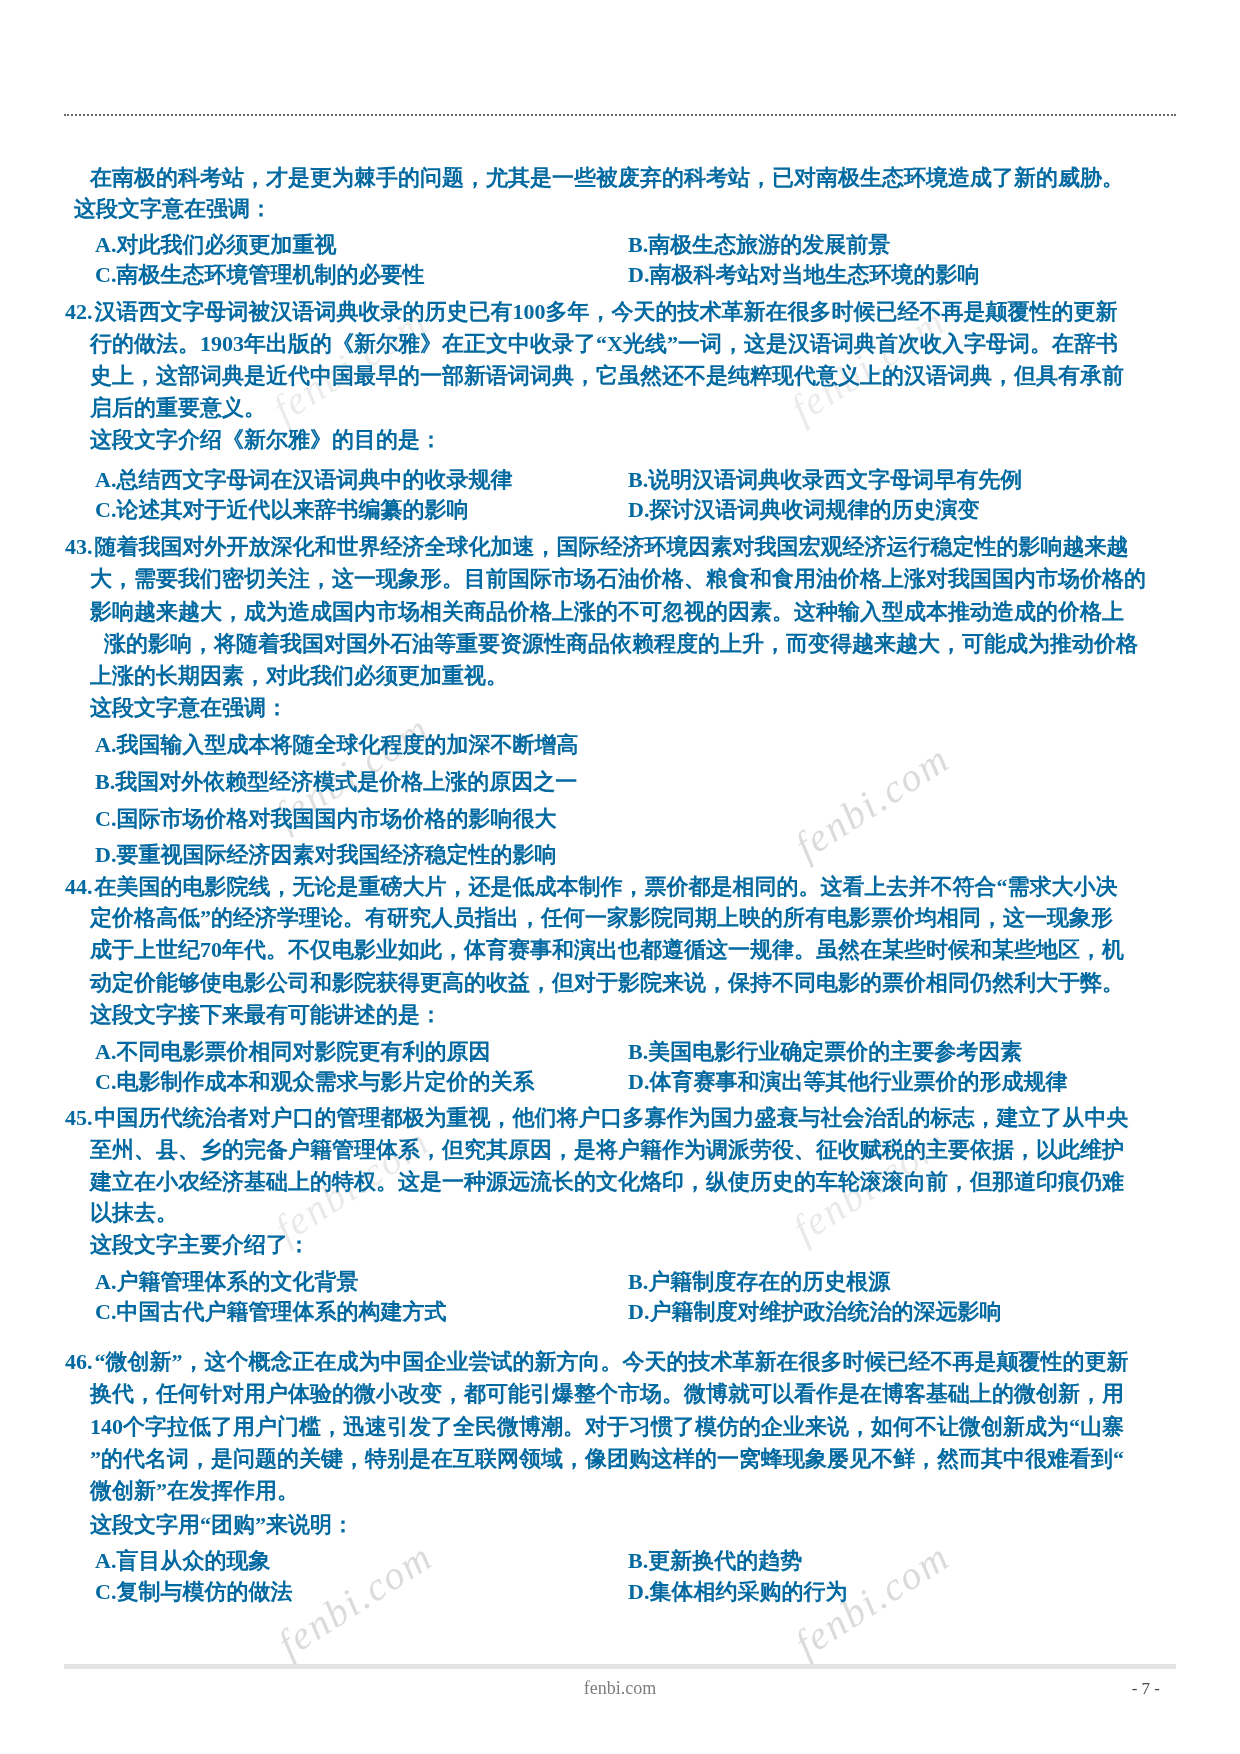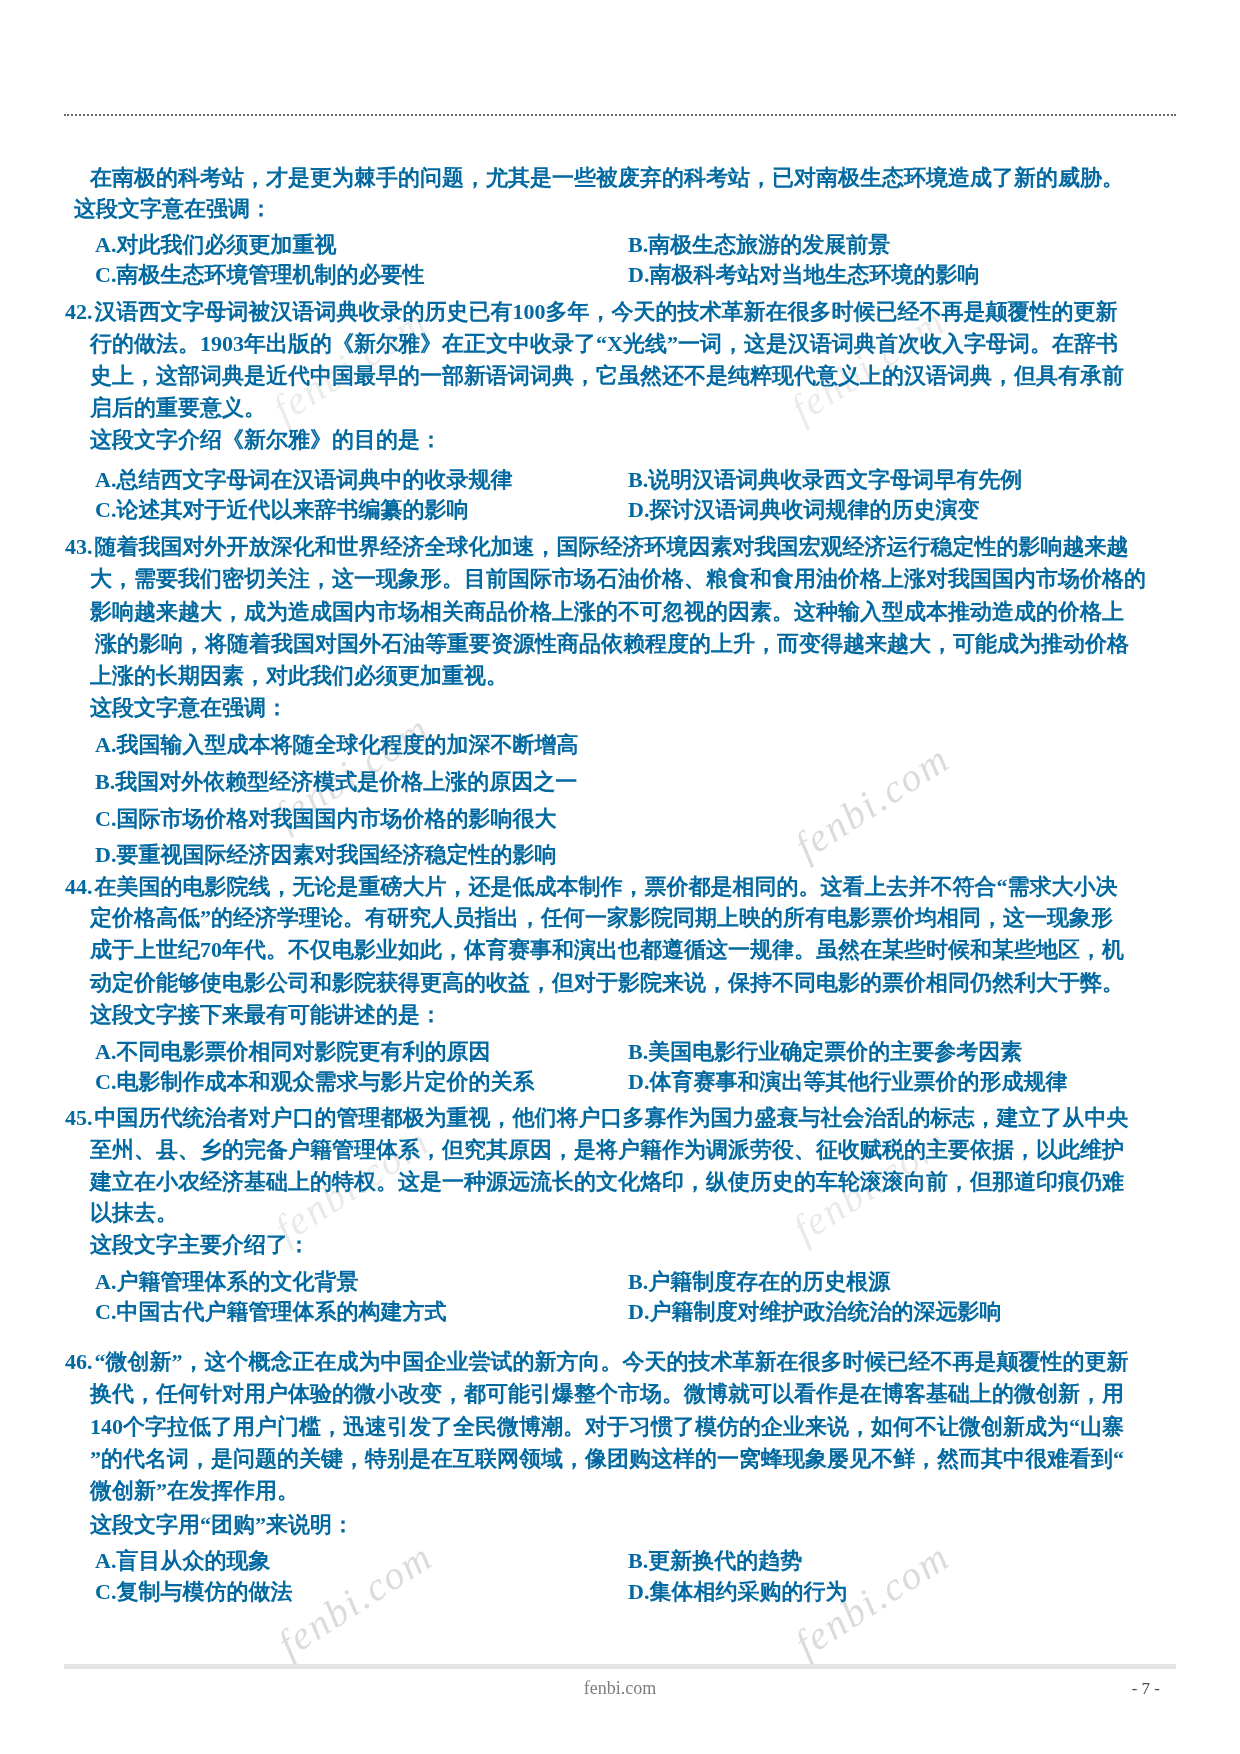--- a/index.html
+++ b/index.html
@@ -72,21 +72,21 @@
     <div class="ln" style="left:95px;top:468px">A.总结西文字母词在汉语词典中的收录规律</div>
     <div class="ln" style="left:628px;top:468px">B.说明汉语词典收录西文字母词早有先例</div>
     <div class="ln" style="left:95px;top:498px">C.论述其对于近代以来辞书编纂的影响</div>
     <div class="ln" style="left:628px;top:498px">D.探讨汉语词典收词规律的历史演变</div>
   </div>
 
   <div>
     <div class="ln" style="left:65px;top:535px"><span class="qnum">43.</span><span>随着我国对外开放深化和世界经济全球化加速，国际经济环境因素对我国宏观经济运行稳定性的影响越来越</span></div>
     <div class="ln" style="left:90px;top:567px">大，需要我们密切关注，这一现象形。目前国际市场石油价格、粮食和食用油价格上涨对我国国内市场价格的</div>
     <div class="ln" style="left:90px;top:600px">影响越来越大，成为造成国内市场相关商品价格上涨的不可忽视的因素。这种输入型成本推动造成的价格上</div>
-    <div class="ln" style="left:95px;top:632px">涨的影响，将随着我国对国外石油等重要资源性商品依赖程度的上升，而变得越来越大，可能成为推动价格</div>
+    <div class="ln" style="left:104px;top:632px">涨的影响，将随着我国对国外石油等重要资源性商品依赖程度的上升，而变得越来越大，可能成为推动价格</div>
     <div class="ln" style="left:90px;top:664px">上涨的长期因素，对此我们必须更加重视。</div>
     <div class="ln" style="left:90px;top:696px">这段文字意在强调：</div>
     <div class="ln" style="left:95px;top:733px">A.我国输入型成本将随全球化程度的加深不断增高</div>
     <div class="ln" style="left:95px;top:770px">B.我国对外依赖型经济模式是价格上涨的原因之一</div>
     <div class="ln" style="left:95px;top:807px">C.国际市场价格对我国国内市场价格的影响很大</div>
     <div class="ln" style="left:95px;top:843px">D.要重视国际经济因素对我国经济稳定性的影响</div>
   </div>
 
   <div>
     <div class="ln" style="left:65px;top:875px"><span class="qnum">44.</span><span>在美国的电影院线，无论是重磅大片，还是低成本制作，票价都是相同的。这看上去并不符合“需求大小决</span></div>

